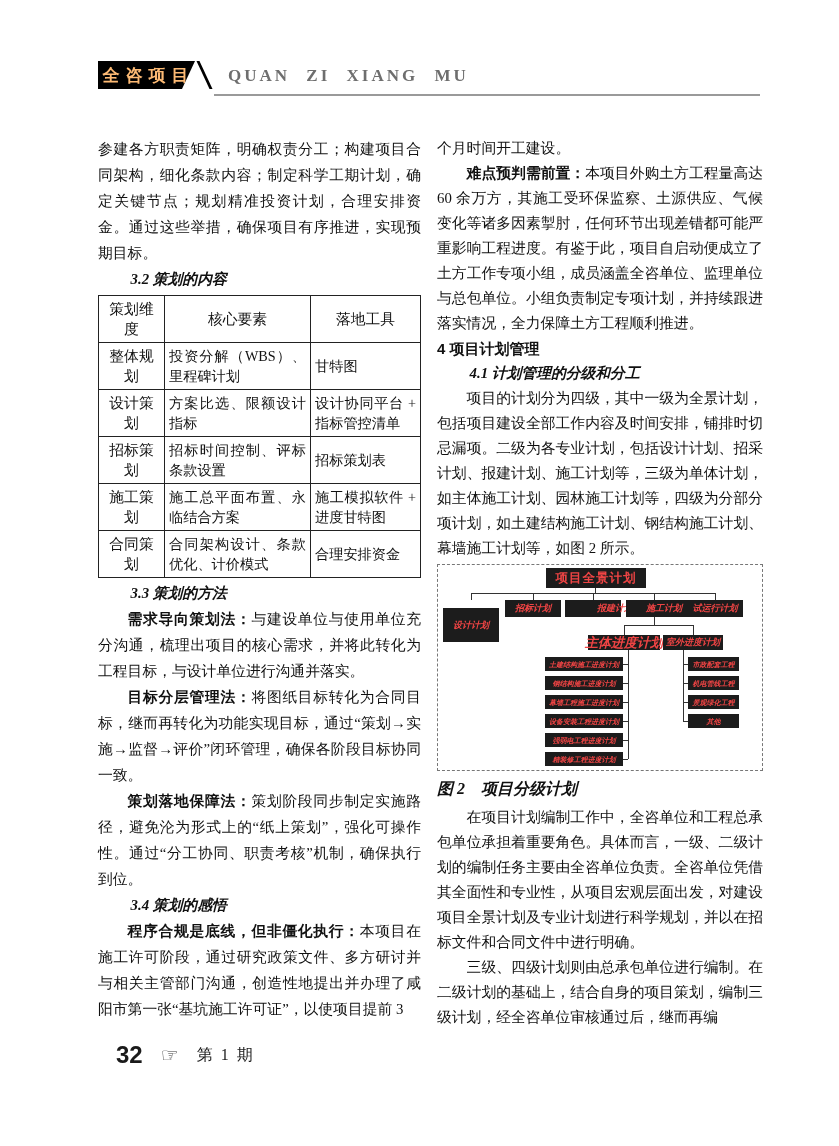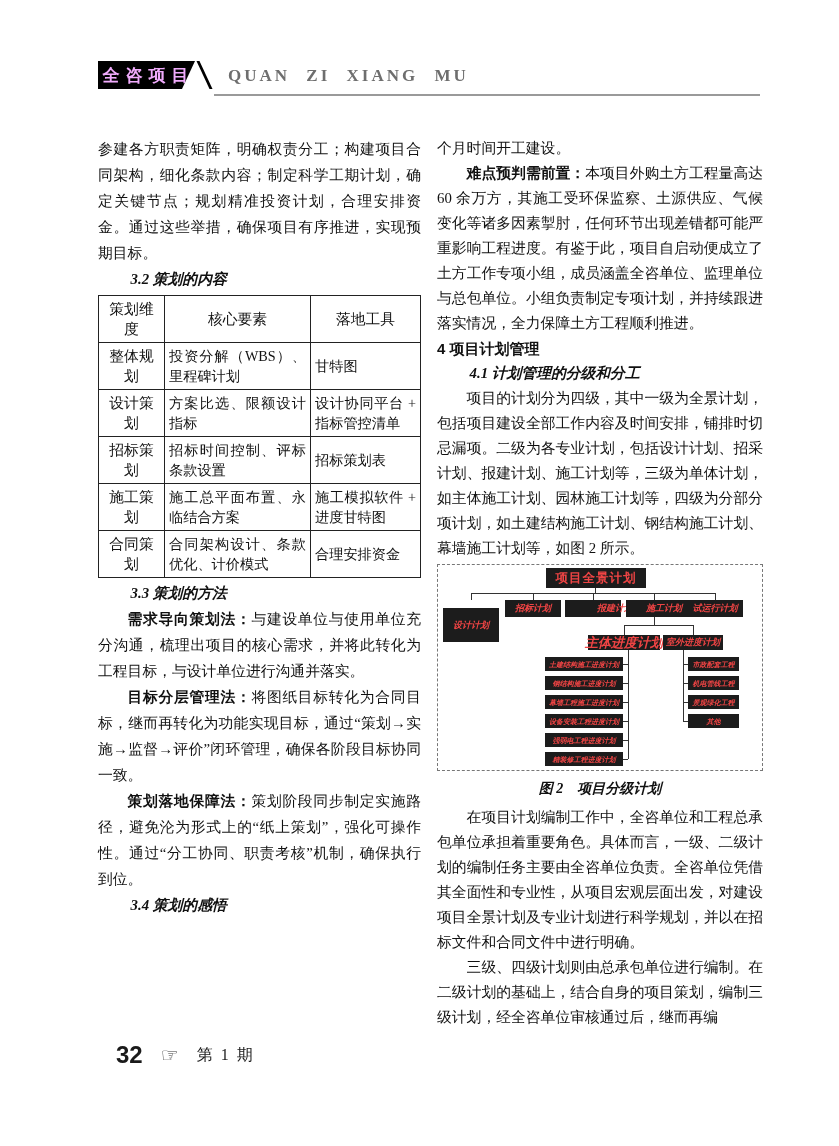--- a/index.html
+++ b/index.html
@@ -4,21 +4,21 @@
 <style>
   * { margin:0; padding:0; box-sizing:border-box; }
   html,body { background:#ffffff; }
   .page {
     position:relative; width:839px; height:1146px; background:#fff;
     font-family:"Liberation Serif","DejaVu Serif",serif; color:#111; overflow:hidden;
   }
   
   .badge {
     position:absolute; left:98px; top:61px; width:97px; height:28px;
-    background:#000; color:#f0abfc;
+    background:#000; color:#fdba74;
     clip-path:polygon(0 0,100% 0,calc(100% - 13px) 100%,0 100%);
     font-family:"Liberation Sans","DejaVu Sans",sans-serif;
     font-weight:bold; font-size:17px; letter-spacing:6px;
     display:flex; align-items:center; justify-content:center; padding-left:4px;
   }
   .badge-slash {
     position:absolute; left:203px; top:61px; width:3px; height:28px;
     background:#000; transform:skewX(25deg);
   }
   .pinyin {
@@ -58,21 +58,21 @@
   }
   .nbox {
     position:absolute; background:#1c1c1c; color:#ef4444;
     display:flex; align-items:center; justify-content:center;
     text-align:center; white-space:nowrap;
     font-weight:bold; font-style:italic;
     font-family:"Liberation Sans","DejaVu Sans",sans-serif;
   }
   .nbox.root { font-style:normal; font-size:12.5px; letter-spacing:1px; }
   .ln { position:absolute; background:#333; }
-  .caption { text-align:center; font-weight:bold; font-style:italic; font-size:14px; margin:5px 0 4px 0; text-indent:0; }
+  .caption { text-align:left; font-weight:bold; font-style:italic; font-size:16px; margin:5px 0 4px 0; text-indent:0; }
   
   .footer {
     position:absolute; left:116px; top:1040px; height:30px;
     display:flex; align-items:center; gap:18px;
   }
   .pageno { font-family:"Liberation Sans","DejaVu Sans",sans-serif; font-weight:bold; font-size:24px; color:#1a1a1a; }
   .manicule { font-size:20px; color:#333; }
   .issue { font-size:16px; letter-spacing:2px; color:#1a1a1a; }
 </style>
 </head>
@@ -129,20 +129,21 @@
         <td>合理安排资金</td>
       </tr>
     </tbody>
       </table>
 
     <p class="kai">3.3  策划的方法</p>
     <p class="body indent"><span class="lead">需求导向策划法：</span><span>与建设单位与使用单位充分沟通，梳理出项目的核心需求，并将此转化为工程目标，与设计单位进行沟通并落实。</span></p>
     <p class="body indent"><span class="lead">目标分层管理法：</span><span>将图纸目标转化为合同目标，继而再转化为功能实现目标，通过“策划→实施→监督→评价”闭环管理，确保各阶段目标协同一致。</span></p>
     <p class="body indent"><span class="lead">策划落地保障法：</span><span>策划阶段同步制定实施路径，避免沦为形式上的“纸上策划”，强化可操作性。通过“分工协同、职责考核”机制，确保执行到位。</span></p>
     <p class="kai">3.4  策划的感悟</p>
+    <p class="body indent"><span class="lead">程序合规是底线，但非僵化执行：</span><span>本项目在施工许可阶段，通过研究政策文件、多方研讨并与相关主管部门沟通，创造性地提出并办理了咸阳市第一张“基坑施工许可证”，以使项目提前 3</span></p>
   </div>
 
   <div class="col col-right">
     <p class="body">个月时间开工建设。</p>
     <p class="body indent"><span class="lead">难点预判需前置：</span><span>本项目外购土方工程量高达 60 余万方，其施工受环保监察、土源供应、气候变化等诸多因素掣肘，任何环节出现差错都可能严重影响工程进度。有鉴于此，项目自启动便成立了土方工作专项小组，成员涵盖全咨单位、监理单位与总包单位。小组负责制定专项计划，并持续跟进落实情况，全力保障土方工程顺利推进。</span></p>
     <p class="h-bold">4  项目计划管理</p>
     <p class="kai">4.1  计划管理的分级和分工</p>
     <p class="body indent">项目的计划分为四级，其中一级为全景计划，包括项目建设全部工作内容及时间安排，铺排时切忌漏项。二级为各专业计划，包括设计计划、招采计划、报建计划、施工计划等，三级为单体计划，如主体施工计划、园林施工计划等，四级为分部分项计划，如土建结构施工计划、钢结构施工计划、幕墙施工计划等，如图 2 所示。</p>
 
     <div class="fig">

